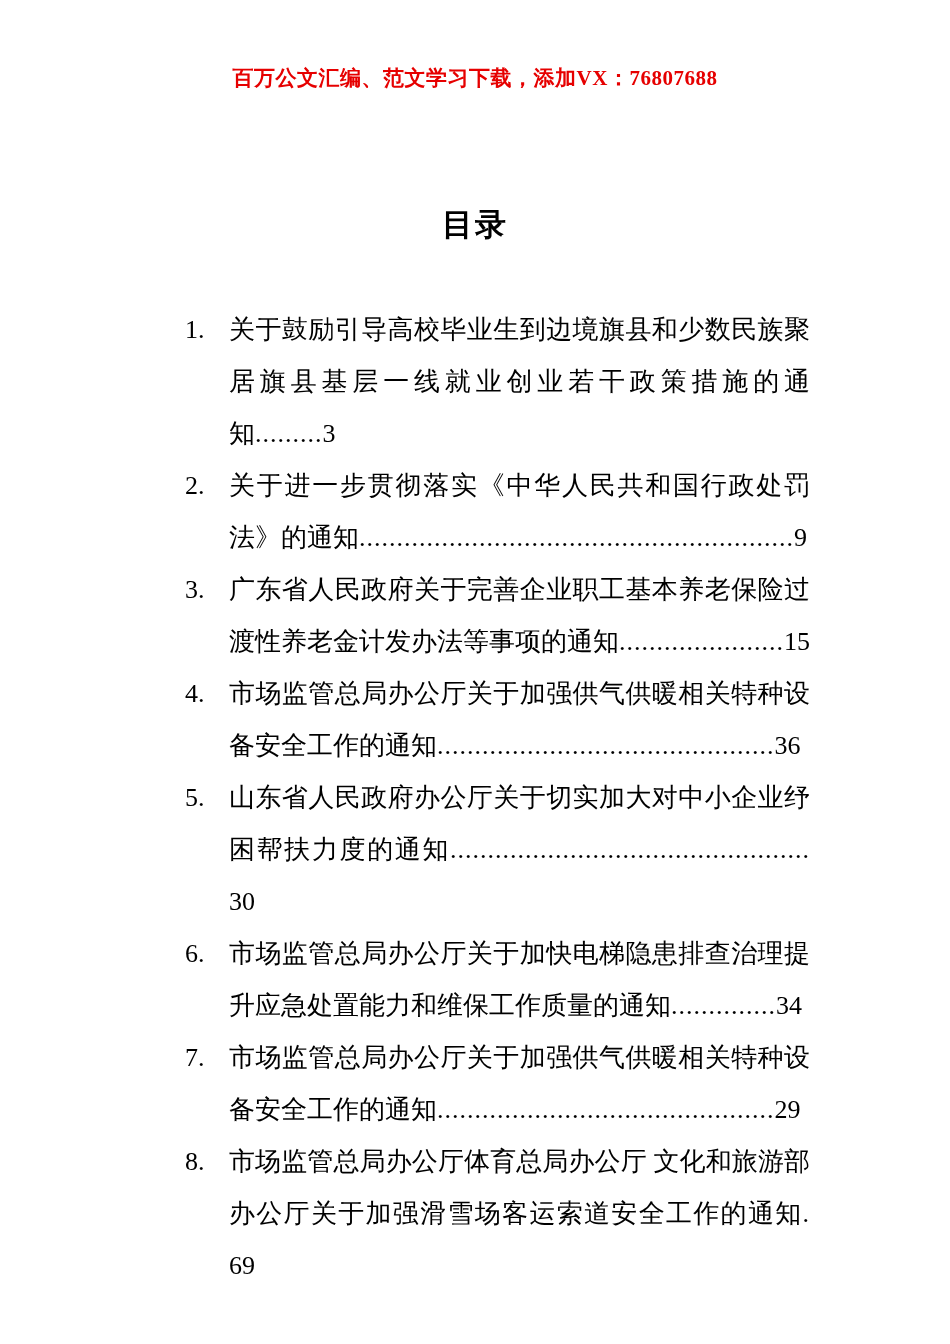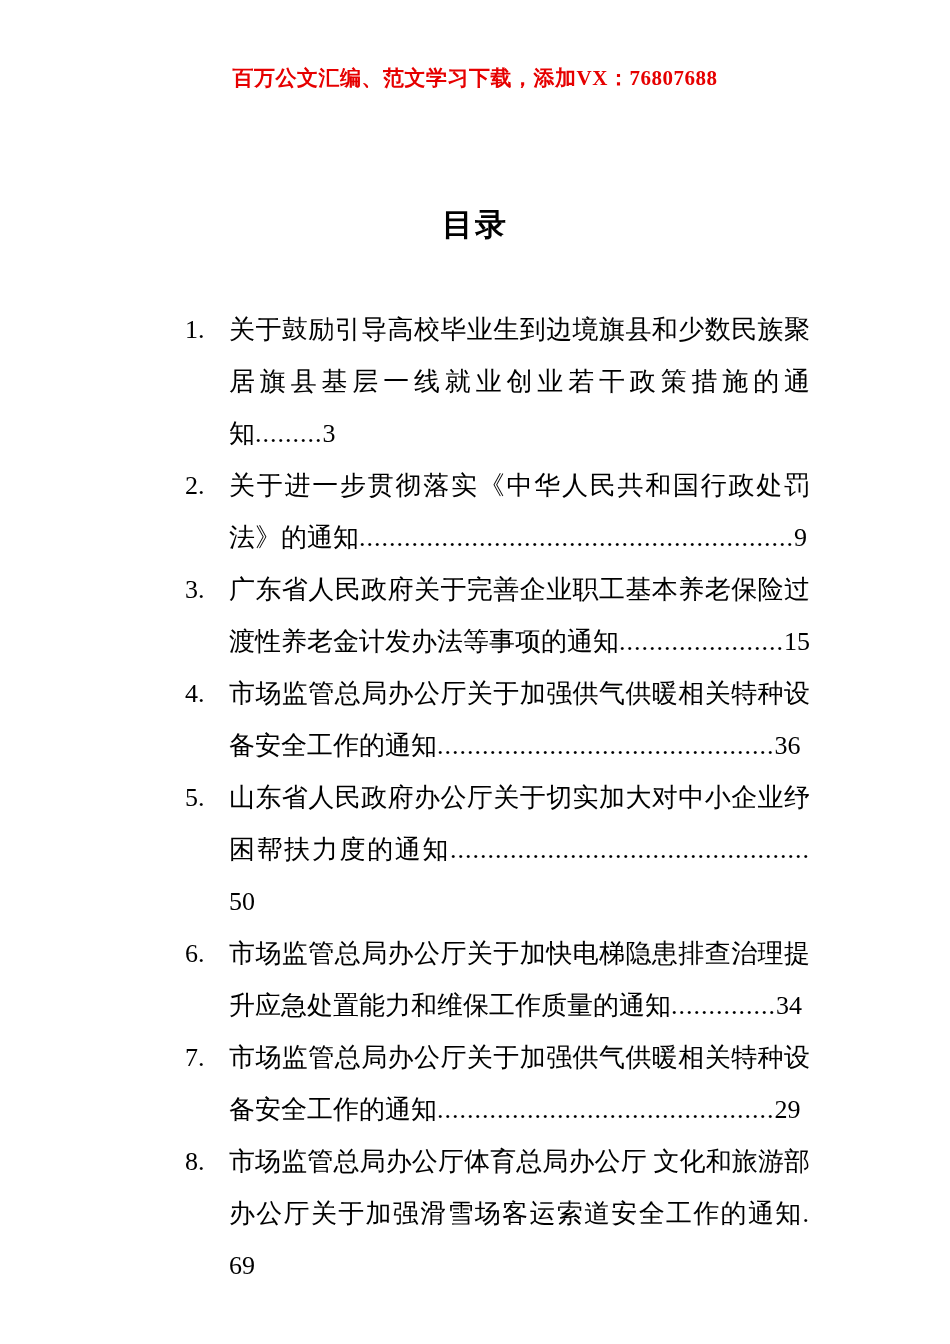--- a/index.html
+++ b/index.html
@@ -93,21 +93,21 @@
       <span class="entry-body"><span>广东省人民政府关于完善企业职工基本养老保险过渡性养老金计发办法等事项的通知</span><span class="entry-leader">......................</span><span class="entry-page">15</span></span>
     </p>
 
     <p class="toc-entry">
       <span class="entry-num">4.</span>
       <span class="entry-body"><span>市场监管总局办公厅关于加强供气供暖相关特种设备安全工作的通知</span><span class="entry-leader">.............................................</span><span class="entry-page">36</span></span>
     </p>
 
     <p class="toc-entry">
       <span class="entry-num">5.</span>
-      <span class="entry-body"><span>山东省人民政府办公厅关于切实加大对中小企业纾困帮扶力度的通知</span><span class="entry-leader">................................................</span><span class="entry-page">50</span></span>
+      <span class="entry-body"><span>山东省人民政府办公厅关于切实加大对中小企业纾困帮扶力度的通知</span><span class="entry-leader">................................................</span><span class="entry-page">30</span></span>
     </p>
 
     <p class="toc-entry">
       <span class="entry-num">6.</span>
       <span class="entry-body"><span>市场监管总局办公厅关于加快电梯隐患排查治理提升应急处置能力和维保工作质量的通知</span><span class="entry-leader">..............</span><span class="entry-page">34</span></span>
     </p>
 
     <p class="toc-entry">
       <span class="entry-num">7.</span>
       <span class="entry-body"><span>市场监管总局办公厅关于加强供气供暖相关特种设备安全工作的通知</span><span class="entry-leader">.............................................</span><span class="entry-page">29</span></span>

